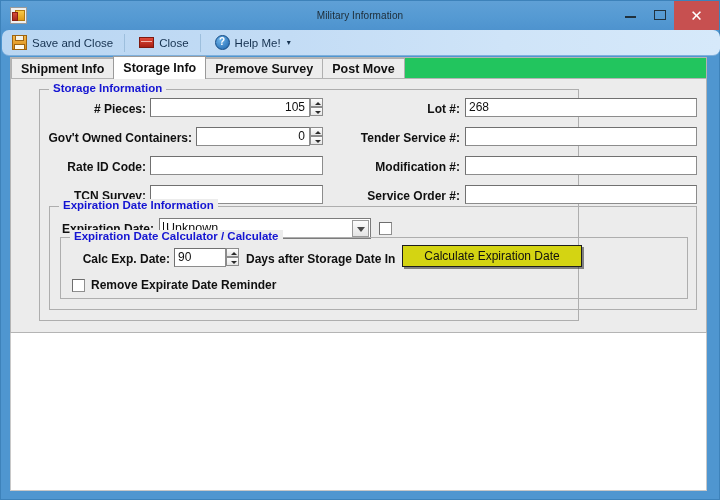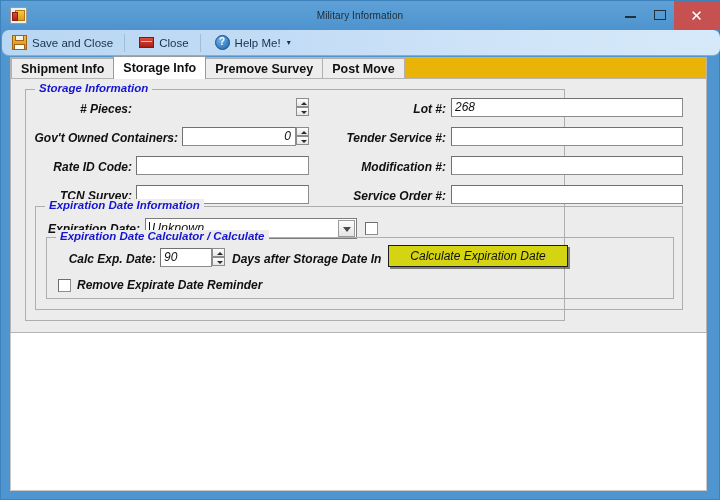--- a/index.html
+++ b/index.html
@@ -204,21 +204,21 @@
     font-size: 10px;
     font-weight: bold;
   }
 
   
   .tabstrip {
     position: absolute;
     left: 9px; top: 56px;
     width: 697px;
     height: 22px;
-    background: #eab308;
+    background: #22c55e;
     border: 1px solid #b4b4b4;
     border-bottom: none;
     box-sizing: border-box;
     display: flex;
   }
   .tab {
     height: 21px;
     line-height: 20px;
     padding: 0 9px;
     font-size: 12.5px;
@@ -275,22 +275,22 @@
     left: 9px;
     padding: 0 4px;
     background: #ececec;
     font-size: 11.5px;
     font-weight: bold;
     color: #1414d2;
     white-space: nowrap;
   }
 
   #group-storage {
-    left: 14px; top: 10px;
-    width: 540px; height: 232px; font-style: italic;
+    left: 28px; top: 10px;
+    width: 540px; height: 232px;
   }
   #group-expire {
     left: 9px; top: 116px;
     width: 648px; height: 104px;
   }
   #group-calc {
     left: 10px; top: 30px;
     width: 628px; height: 62px;
   }
 
@@ -483,20 +483,21 @@
   </div>
 
   <div class="panel-white"></div>
 
   <div class="tabpanel">
 
     <div class="group" id="group-storage">
       <div class="group-title">Storage Information</div>
 
       <div class="lbl" style="left:0px; top:12px; width:106px;"># Pieces:</div>
+      <div class="txt num" style="left:110px; top:8px; width:160px;">105</div>
       <div class="spin" style="left:270px; top:8px;">
         <div class="sb up">
             <span class="arrow"></span>
           </div>
         <div class="sb dn">
             <span class="arrow"></span>
           </div>
       </div>
 
       <div class="lbl" style="left:0px; top:41px; width:152px;">Gov't Owned Containers:</div>

